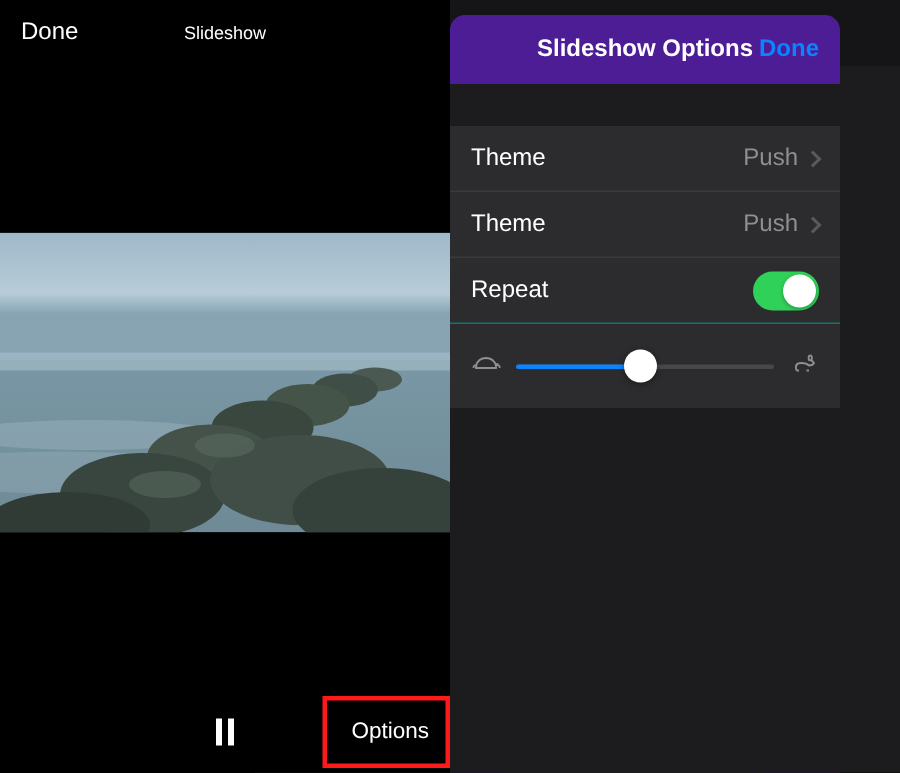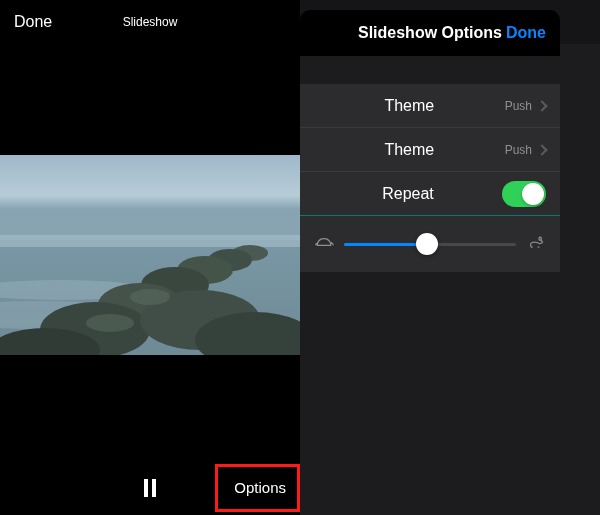--- a/index.html
+++ b/index.html
@@ -82,21 +82,21 @@
     height: 44px;
     background: #0d0d0d;
     opacity: 0.4;
   }
 
   .right-sheet {
     position: absolute;
     top: 10px;
     left: 0;
     width: 260px;
-    background: #000000;
+    background: #4c1d95;
     border-top-left-radius: 10px;
     border-top-right-radius: 10px;
     height: 505px;
   }
   .sheet-header {
     height: 46px;
     display: flex;
     align-items: center;
     justify-content: center;
     position: relative;
@@ -109,33 +109,32 @@
     font-size: 16px;
     font-weight: 600;
     color: #0a84ff;
   }
   .sheet-gap {
     height: 28px;
     background: #1c1c1e;
   }
   .sheet-body {
     background: #2c2c2e;
-    text-align: center;
   }
   .row {
     height: 44px;
     display: flex;
     align-items: center;
     padding: 0 14px;
     border-bottom: 1px solid #3a3a3c;
     position: relative;
   }
   .row:last-child { border-bottom: none; }
   .row-label { font-size: 16px; color: #fff; flex: 1; }
-  .row-value { font-size: 12px; color: #8e8e93; margin-right: 6px; }
+  .row-value { font-size: 16px; color: #8e8e93; margin-right: 6px; }
   .chevron {
     width: 8px;
     height: 8px;
     border-top: 2px solid #5a5a5e;
     border-right: 2px solid #5a5a5e;
     transform: rotate(45deg);
   }
   
   .toggle {
     width: 44px;

